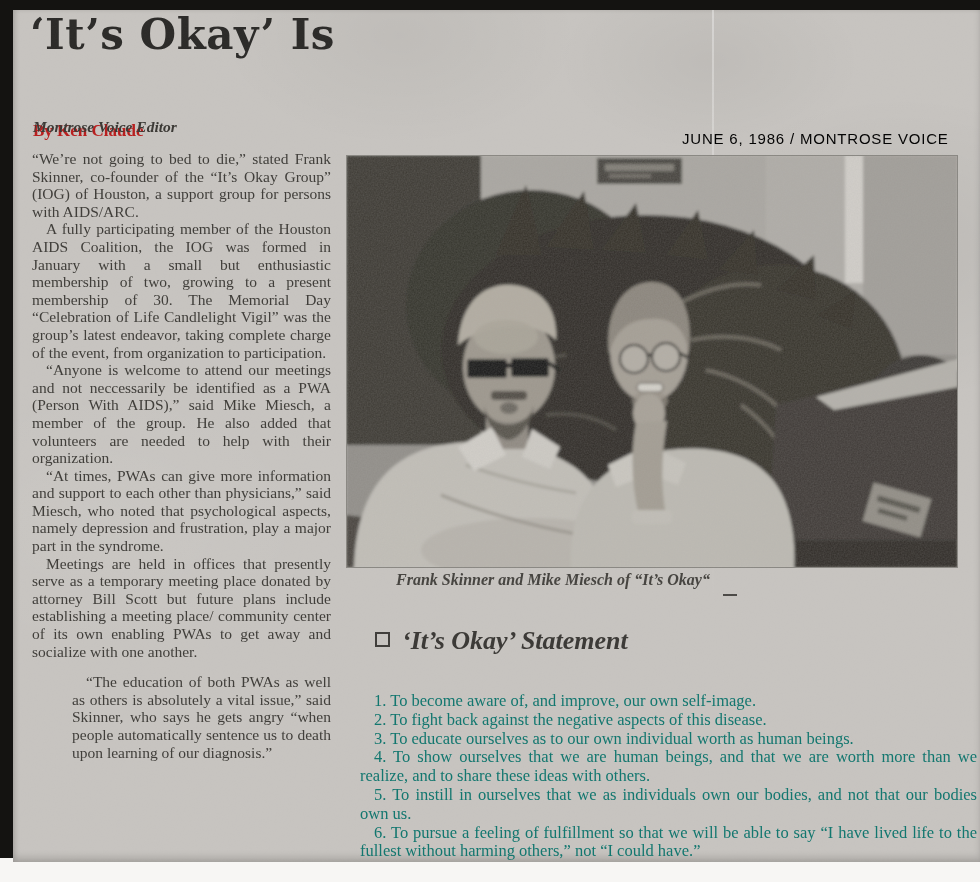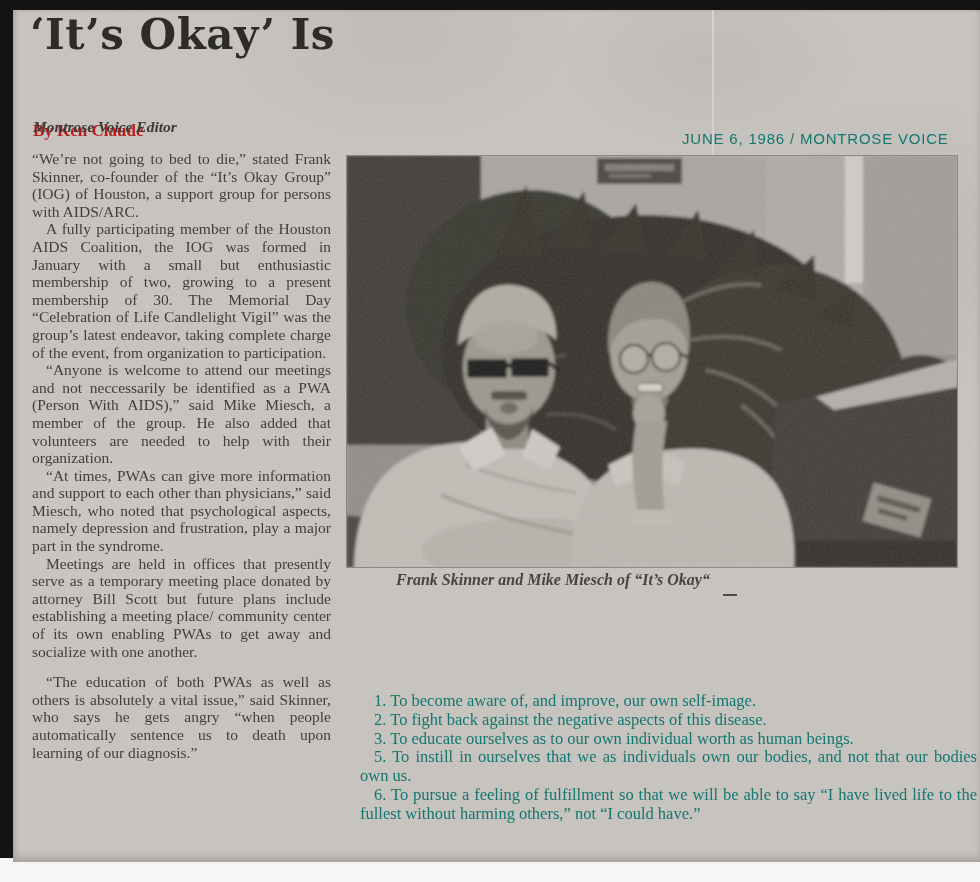--- a/index.html
+++ b/index.html
@@ -20,21 +20,21 @@
   .headline{position:absolute;left:30px;top:12px;font-family:"DejaVu Serif", serif;
             font-weight:bold;font-size:42px;line-height:1.1;letter-spacing:0.5px;}
   .byline{position:absolute;left:33px;top:98px;font-weight:bold;font-size:17px;}
   .byline-title{position:absolute;left:33px;top:118px;font-weight:bold;font-style:italic;font-size:15.5px;}
   .dateline{position:absolute;left:682px;top:130px;font-family:"Liberation Sans", sans-serif;
             font-size:15px;letter-spacing:0.8px;}
   .col{position:absolute;left:32px;top:150px;width:299px;font-size:15.5px;line-height:17.6px;
        text-align:justify;}
   .col p{margin:0;text-indent:14px;}
   .col p.first{text-indent:0;}
-  .col p.spaced{margin-top:13px;}
+  .col p.spaced{margin-top:13px;margin-left:40px;}
   .photo{position:absolute;left:346px;top:155px;width:612px;height:413px;}
   .photo svg{display:block;width:612px;height:413px;}
   .caption{position:absolute;left:360px;top:571px;font-style:italic;font-weight:bold;font-size:16px;margin-left:36px;}
   .caption-underline{position:absolute;left:723px;top:594px;width:14px;height:2px;background:#4a4845;}
   .st-heading{position:absolute;left:375px;top:625px;font-weight:bold;font-style:italic;
               font-size:26px;line-height:31px;}
   .sq{display:inline-block;width:11px;height:11px;border:2.5px solid #3e3c39;margin-right:12px;
       vertical-align:2px;font-style:normal;}
   .st-list{position:absolute;left:360px;top:692px;width:617px;font-size:16.5px;line-height:18.8px;
            text-align:justify;}
@@ -46,21 +46,21 @@
 
 <div class="page">
   <div class="bar-top" style="background:#141311;"></div>
   <div class="bar-left" style="background:#141311;"></div>
   <div class="paper"></div>
   <div class="foldline"></div>
 
   <h1 class="headline" style="color:#2a2927;margin:0;">‘It’s Okay’ Is</h1>
   <div class="byline" style="color:#b91c1c;margin-top:23px;">By Ken Claude</div>
   <div class="byline-title" style="color:#3a3834;">Montrose Voice Editor</div>
-  <div class="dateline" style="color:#0f766e;">JUNE 6, 1986 / MONTROSE VOICE</div>
+  <div class="dateline" style="color:#000000;">JUNE 6, 1986 / MONTROSE VOICE</div>
 
   <div class="col" style="color:#3e3c38;">
     <p class="first">“We’re not going to bed to die,” stated Frank Skinner, co-founder of the “It’s Okay Group” (IOG) of Houston, a support group for persons with AIDS/ARC.</p>
     <p>A fully participating member of the Houston AIDS Coalition, the IOG was formed in January with a small but enthusiastic membership of two, growing to a present membership of 30. The Memorial Day “Celebration of Life Candlelight Vigil” was the group’s latest endeavor, taking complete charge of the event, from organization to participation.</p>
     <p>“Anyone is welcome to attend our meetings and not neccessarily be identified as a PWA (Person With AIDS),” said Mike Miesch, a member of the group. He also added that volunteers are needed to help with their organization.</p>
     <p>“At times, PWAs can give more information and support to each other than physicians,” said Miesch, who noted that psychological aspects, namely depression and frustration, play a major part in the syndrome.</p>
     <p>Meetings are held in offices that presently serve as a temporary meeting place donated by attorney Bill Scott but future plans include establishing a meeting place/ community center of its own enabling PWAs to get away and socialize with one another.</p>
     <p class="spaced">“The education of both PWAs as well as others is absolutely a vital issue,” said Skinner, who says he gets angry “when people automatically sentence us to death upon learning of our diagnosis.”</p>
   </div>
 
@@ -169,26 +169,28 @@
 
       <rect width="612" height="413" filter="url(#ph-grain)" opacity="0.4"></rect>
       <rect x="0.5" y="0.5" width="611" height="412" fill="none" stroke="#8a8883" stroke-width="1"></rect>
     </svg>
   </figure>
 
   <figcaption class="caption" style="color:#45433f;">Frank Skinner and Mike Miesch of “It’s Okay“</figcaption>
   <div class="caption-underline"></div>
 
   <div class="st-heading" style="color:#3a3835;">
+    <div><span class="sq"></span><span>‘It’s Okay’ Statement</span></div>
   </div>
 
   <div class="st-list" style="color:#0f766e;">
     <p>1. To become aware of, and improve, our own self-image.</p>
     <p>2. To fight back against the negative aspects of this disease.</p>
     <p>3. To educate ourselves as to our own individual worth as human beings.</p>
+    <p>4. To show ourselves that we are human beings, and that we are worth more than we realize, and to share these ideas with others.</p>
     <p>5. To instill in ourselves that we as individuals own our bodies, and not that our bodies own us.</p>
     <p>6. To pursue a feeling of fulfillment so that we will be able to say “I have lived life to the fullest without harming others,” not “I could have.”</p>
   </div>
 
   <svg class="grain" xmlns="http://www.w3.org/2000/svg">
     <defs>
       <filter id="pg-grain">
         <feTurbulence type="fractalNoise" baseFrequency="0.85" numOctaves="2" stitchTiles="stitch"></feTurbulence>
         <feColorMatrix type="matrix" values="0 0 0 0 0.35  0 0 0 0 0.34  0 0 0 0 0.33  0 0 0 0.22 0"></feColorMatrix>
       </filter>

